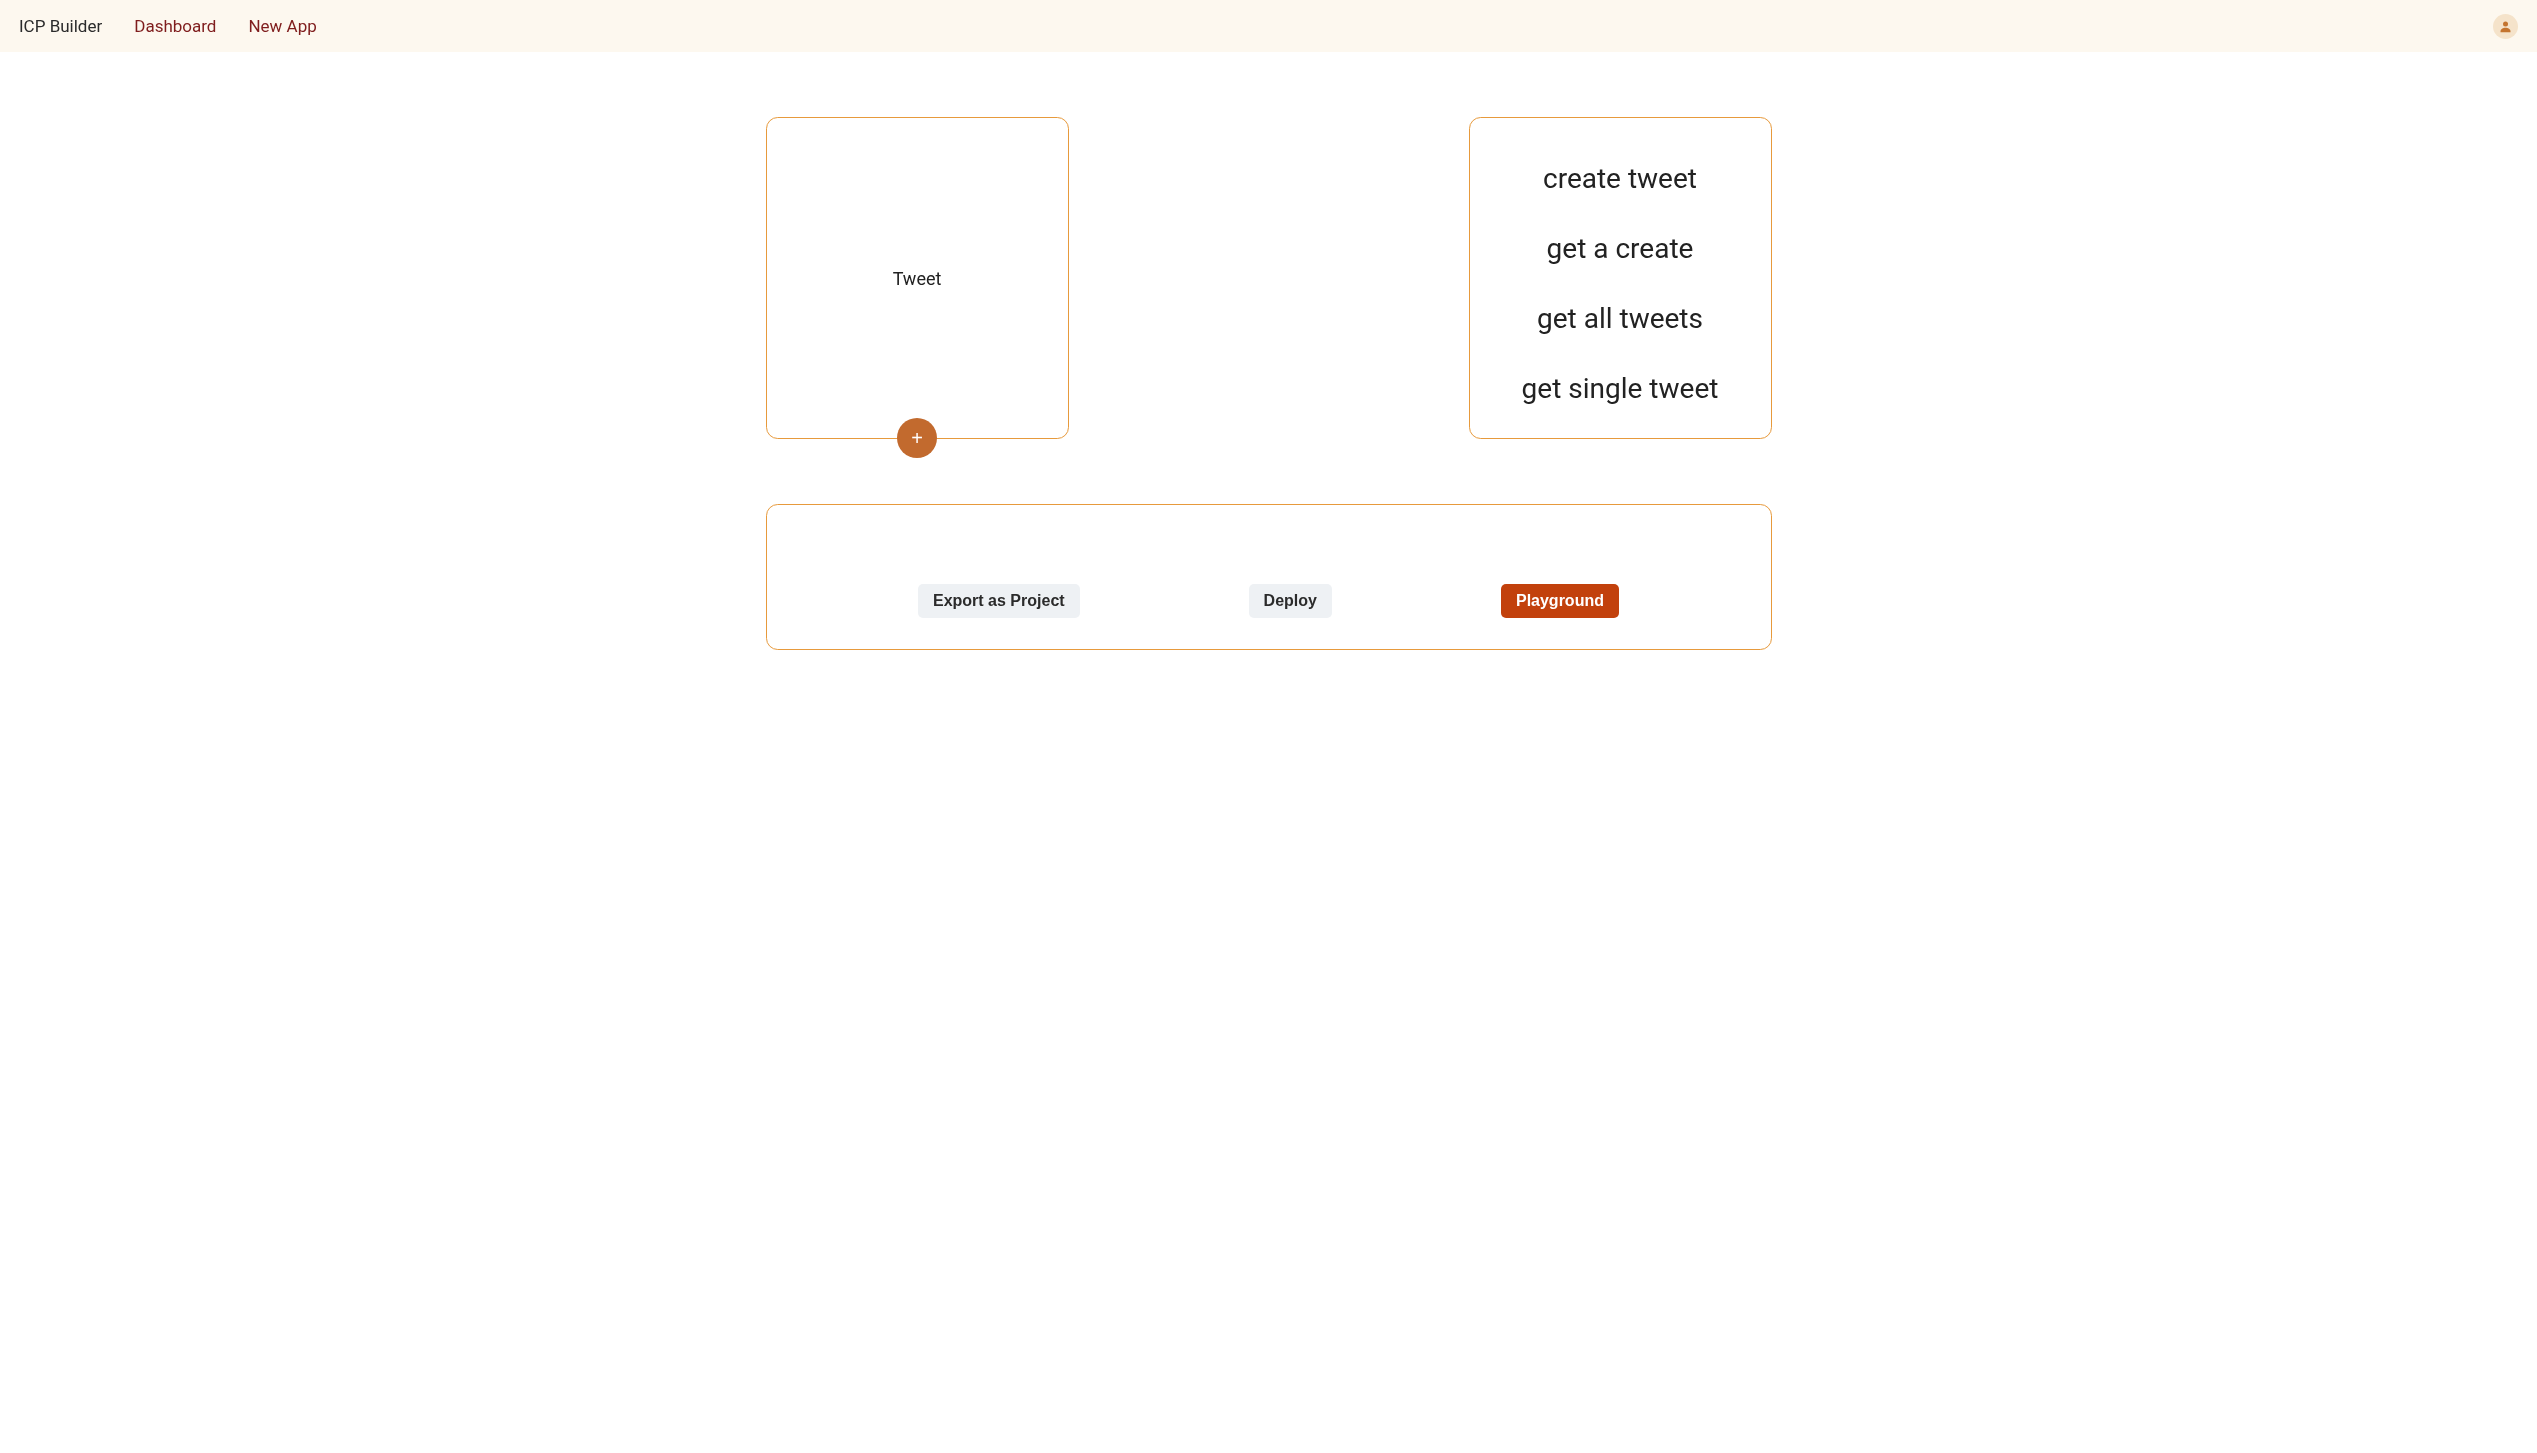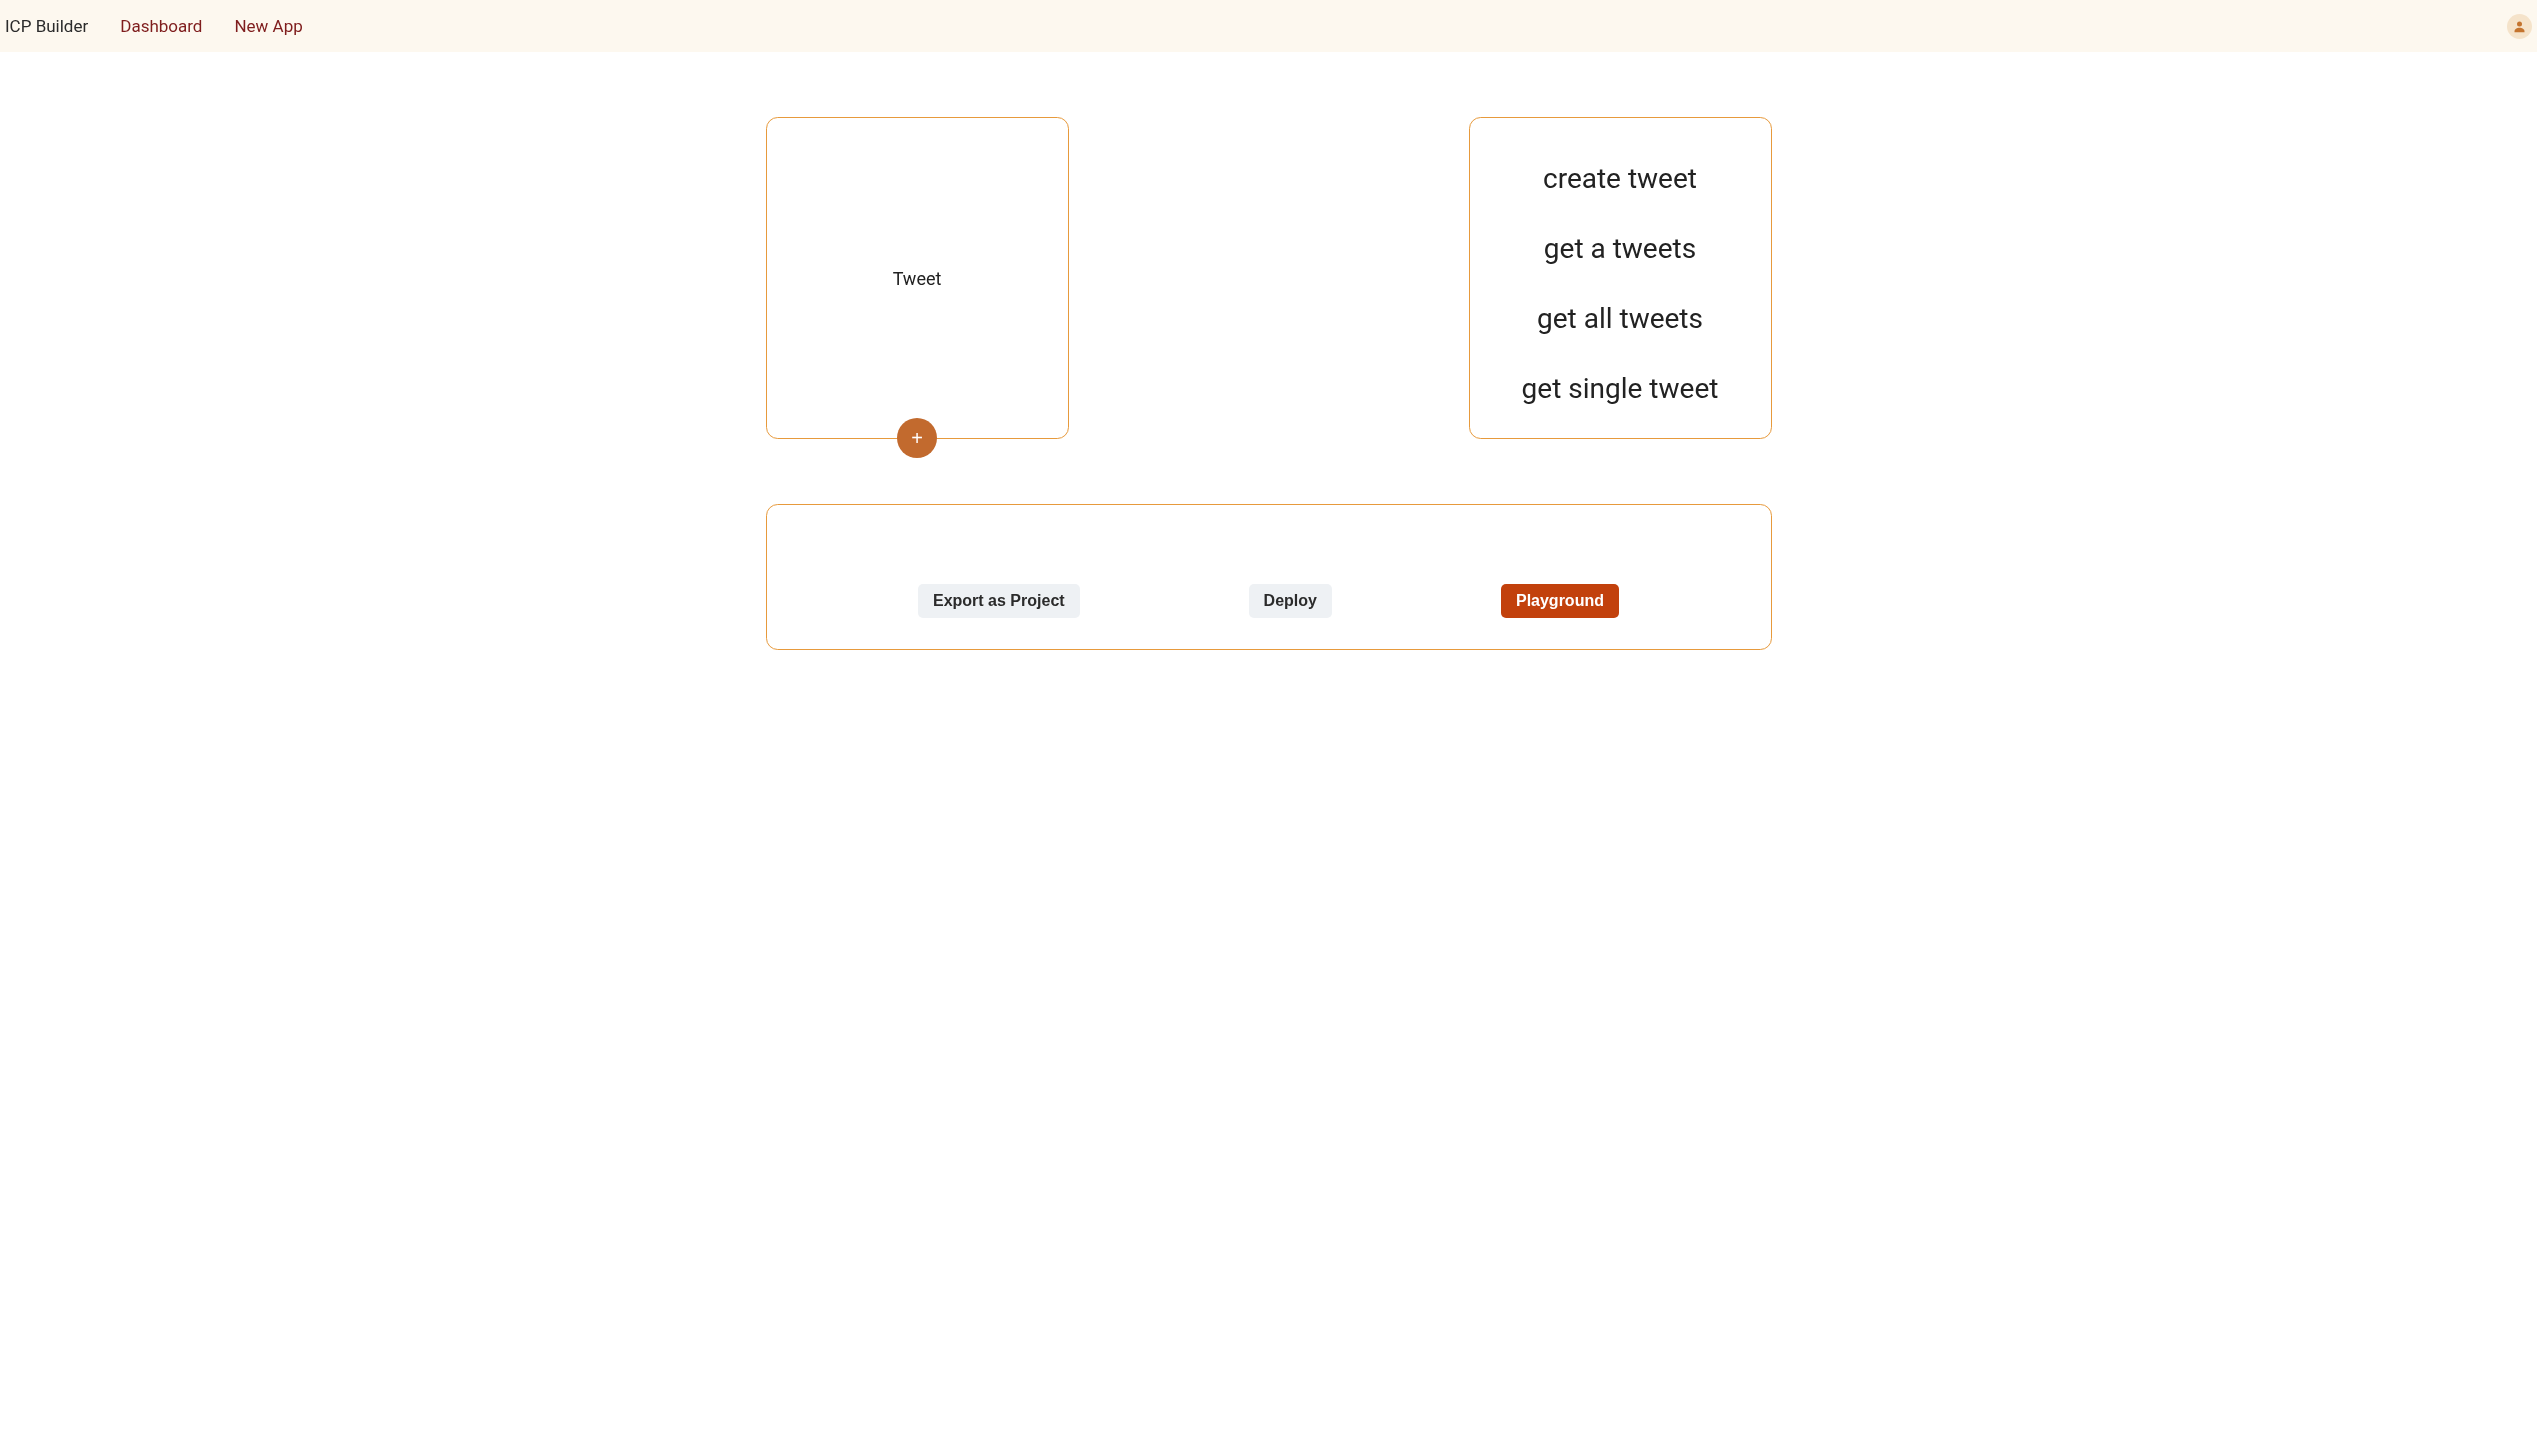--- a/index.html
+++ b/index.html
@@ -11,21 +11,21 @@
       font-family: -apple-system, BlinkMacSystemFont, "Segoe UI", Roboto, sans-serif;
       background: #ffffff;
       width: 100%;
       min-height: 100vh;
     }
     .topbar {
       background: #fdf8ef;
       height: 52px;
       display: flex;
       align-items: center;
-      padding: 0 5px;
+      padding: 0 19px;
       justify-content: space-between;
     }
     .topbar-left {
       display: flex;
       align-items: center;
       gap: 32px;
     }
     .topbar-title {
       font-size: 17px;
       color: #2b2b2b;
@@ -165,21 +165,21 @@
 
     <div class="card card-left">
       <span class="card-left-label">Tweet</span>
       <button class="add-btn">
         <span>+</span>
       </button>
     </div>
 
     <div class="card card-right">
       <span class="method-item">create tweet</span>
-      <span class="method-item">get a tweets</span>
+      <span class="method-item">get a create</span>
       <span class="method-item">get all tweets</span>
       <span class="method-item">get single tweet</span>
     </div>
 
   </div>
 
   <div class="actions-panel">
     <button class="action-btn action-btn-secondary">Export as Project</button>
     <button class="action-btn action-btn-secondary">Deploy</button>
     <button class="action-btn action-btn-primary">Playground</button>

